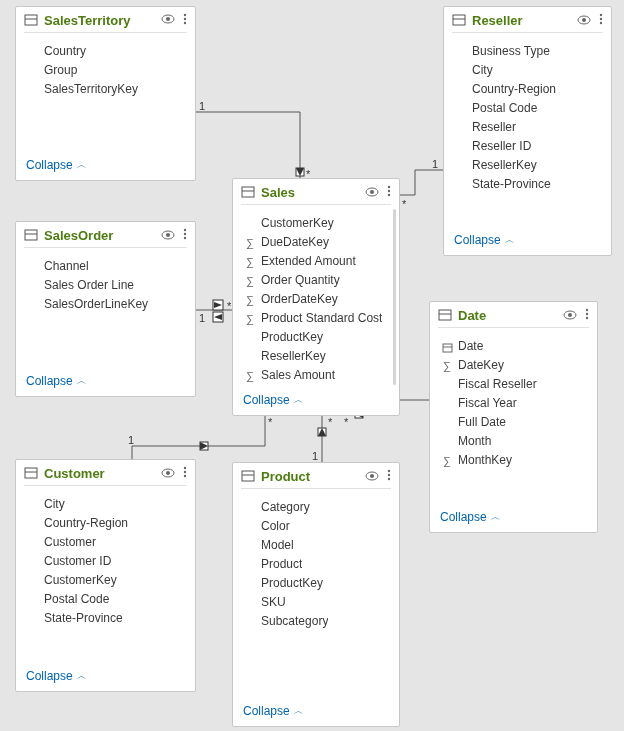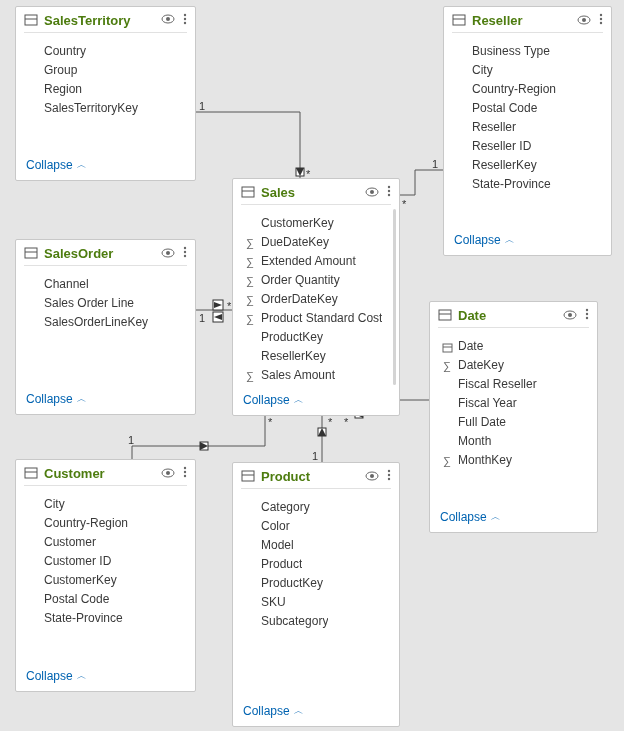--- a/index.html
+++ b/index.html
@@ -199,24 +199,20 @@
         <div class="field-row">
           <span class="field-icon"></span>
           <span class="field-label">Country</span>
         </div>
         <div class="field-row">
           <span class="field-icon"></span>
           <span class="field-label">Group</span>
         </div>
         <div class="field-row">
           <span class="field-icon"></span>
-          <span class="field-label">Region</span>
-        </div>
-        <div class="field-row">
-          <span class="field-icon"></span>
           <span class="field-label">SalesTerritoryKey</span>
         </div>
       </div>
     <div class="card-footer">
       <span class="collapse-link">
           <span>Collapse</span>
           <span class="chev">︿</span>
         </span>
     </div>
   </div>
@@ -278,21 +274,21 @@
         </div>
       </div>
     <div class="card-footer">
       <span class="collapse-link">
           <span>Collapse</span>
           <span class="chev">︿</span>
         </span>
     </div>
   </div>
 
-  <div class="table-card" style="left:15px;top:239px;width:179px;height:174px">
+  <div class="table-card" style="left:15px;top:221px;width:179px;height:174px">
     <div class="card-header">
       <span class="table-icon">
           <svg width="14" height="14">
             <rect x="1" y="2" width="12" height="10" fill="none" stroke="#555"></rect>
             <line x1="1" y1="6" x2="13" y2="6" stroke="#555"></line>
           </svg>
         </span>
       <span class="title">SalesOrder</span>
       <span class="hdr-icons">
         <span><svg width="14" height="10">

